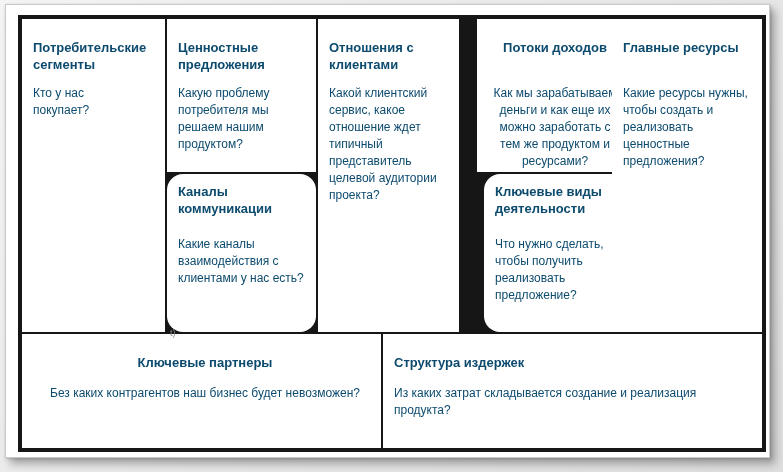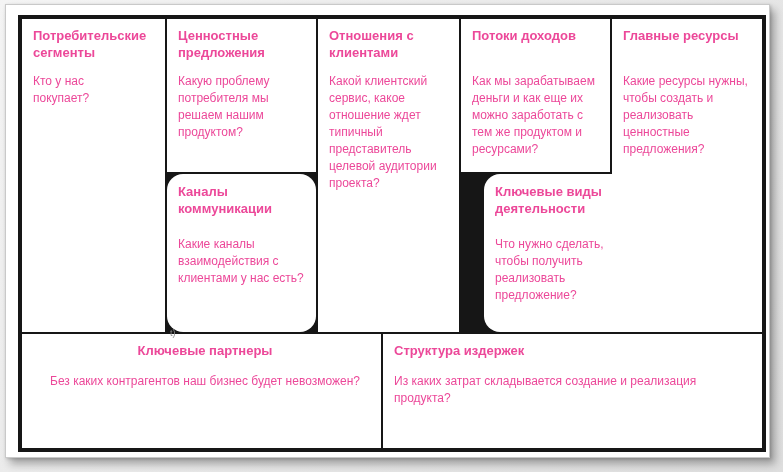--- a/index.html
+++ b/index.html
@@ -16,42 +16,42 @@
     position:absolute; left:5px; top:4px; width:763px; height:452px;
     background:#ffffff;
     border:1px solid #c9c9c9;
     box-shadow:5px 6px 8px rgba(0,0,0,0.30), 1px 1px 3px rgba(0,0,0,0.18);
   }
   .table {
     position:absolute; left:12px; top:10px; width:748px; height:437px;
     background:#161616; 
   }
   .cell {
-    position:absolute; background:#ffffff; color:#ec4899;
+    position:absolute; background:#ffffff; color:#0c4a6e;
     box-sizing:border-box;
     font-size:12px; line-height:17px;
-    padding:8px 4px 0 11px;
+    padding:20px 4px 0 11px;
     overflow:hidden;
   }
   .cell .title {
     font-weight:bold; font-size:13px; line-height:17px;
     white-space:pre-line;
   }
   .cell .body { white-space:pre-line; }
   .cell.top  .title { min-height:46px; }
   .cell.sub  { padding-top:9px;border-radius:16px; }
   .cell.sub  .title { min-height:53px; }
   .cell.bottom .title { min-height:31px; }
 
   
   #cell-c1  { left:4px;   top:4px;   width:143px; height:313px; }
   #cell-c2a { left:149px; top:4px;   width:149px; height:153px; }
   #cell-c2b { left:149px; top:159px; width:149px; height:158px; }
   #cell-c3  { left:300px; top:4px;   width:141px; height:313px; }
-  #cell-c4a { left:443px; top:4px;   width:149px; height:153px; }
+  #cell-c4a { left:459px; top:4px;   width:149px; height:153px;text-align:center; }
   #cell-c4b { left:466px; top:159px; width:149px; height:158px; }
   #cell-c5  { left:594px; top:4px;   width:150px; height:313px; }
   
   #cell-bl  { left:4px;   top:319px; width:359px; height:114px;text-align:center; }
   #cell-br  { left:365px; top:319px; width:379px; height:114px; }
 
   .artifact {
     position:absolute; left:152px; top:314px;
     font-size:9px; line-height:9px; color:#8a8a8a;
     z-index:3;

